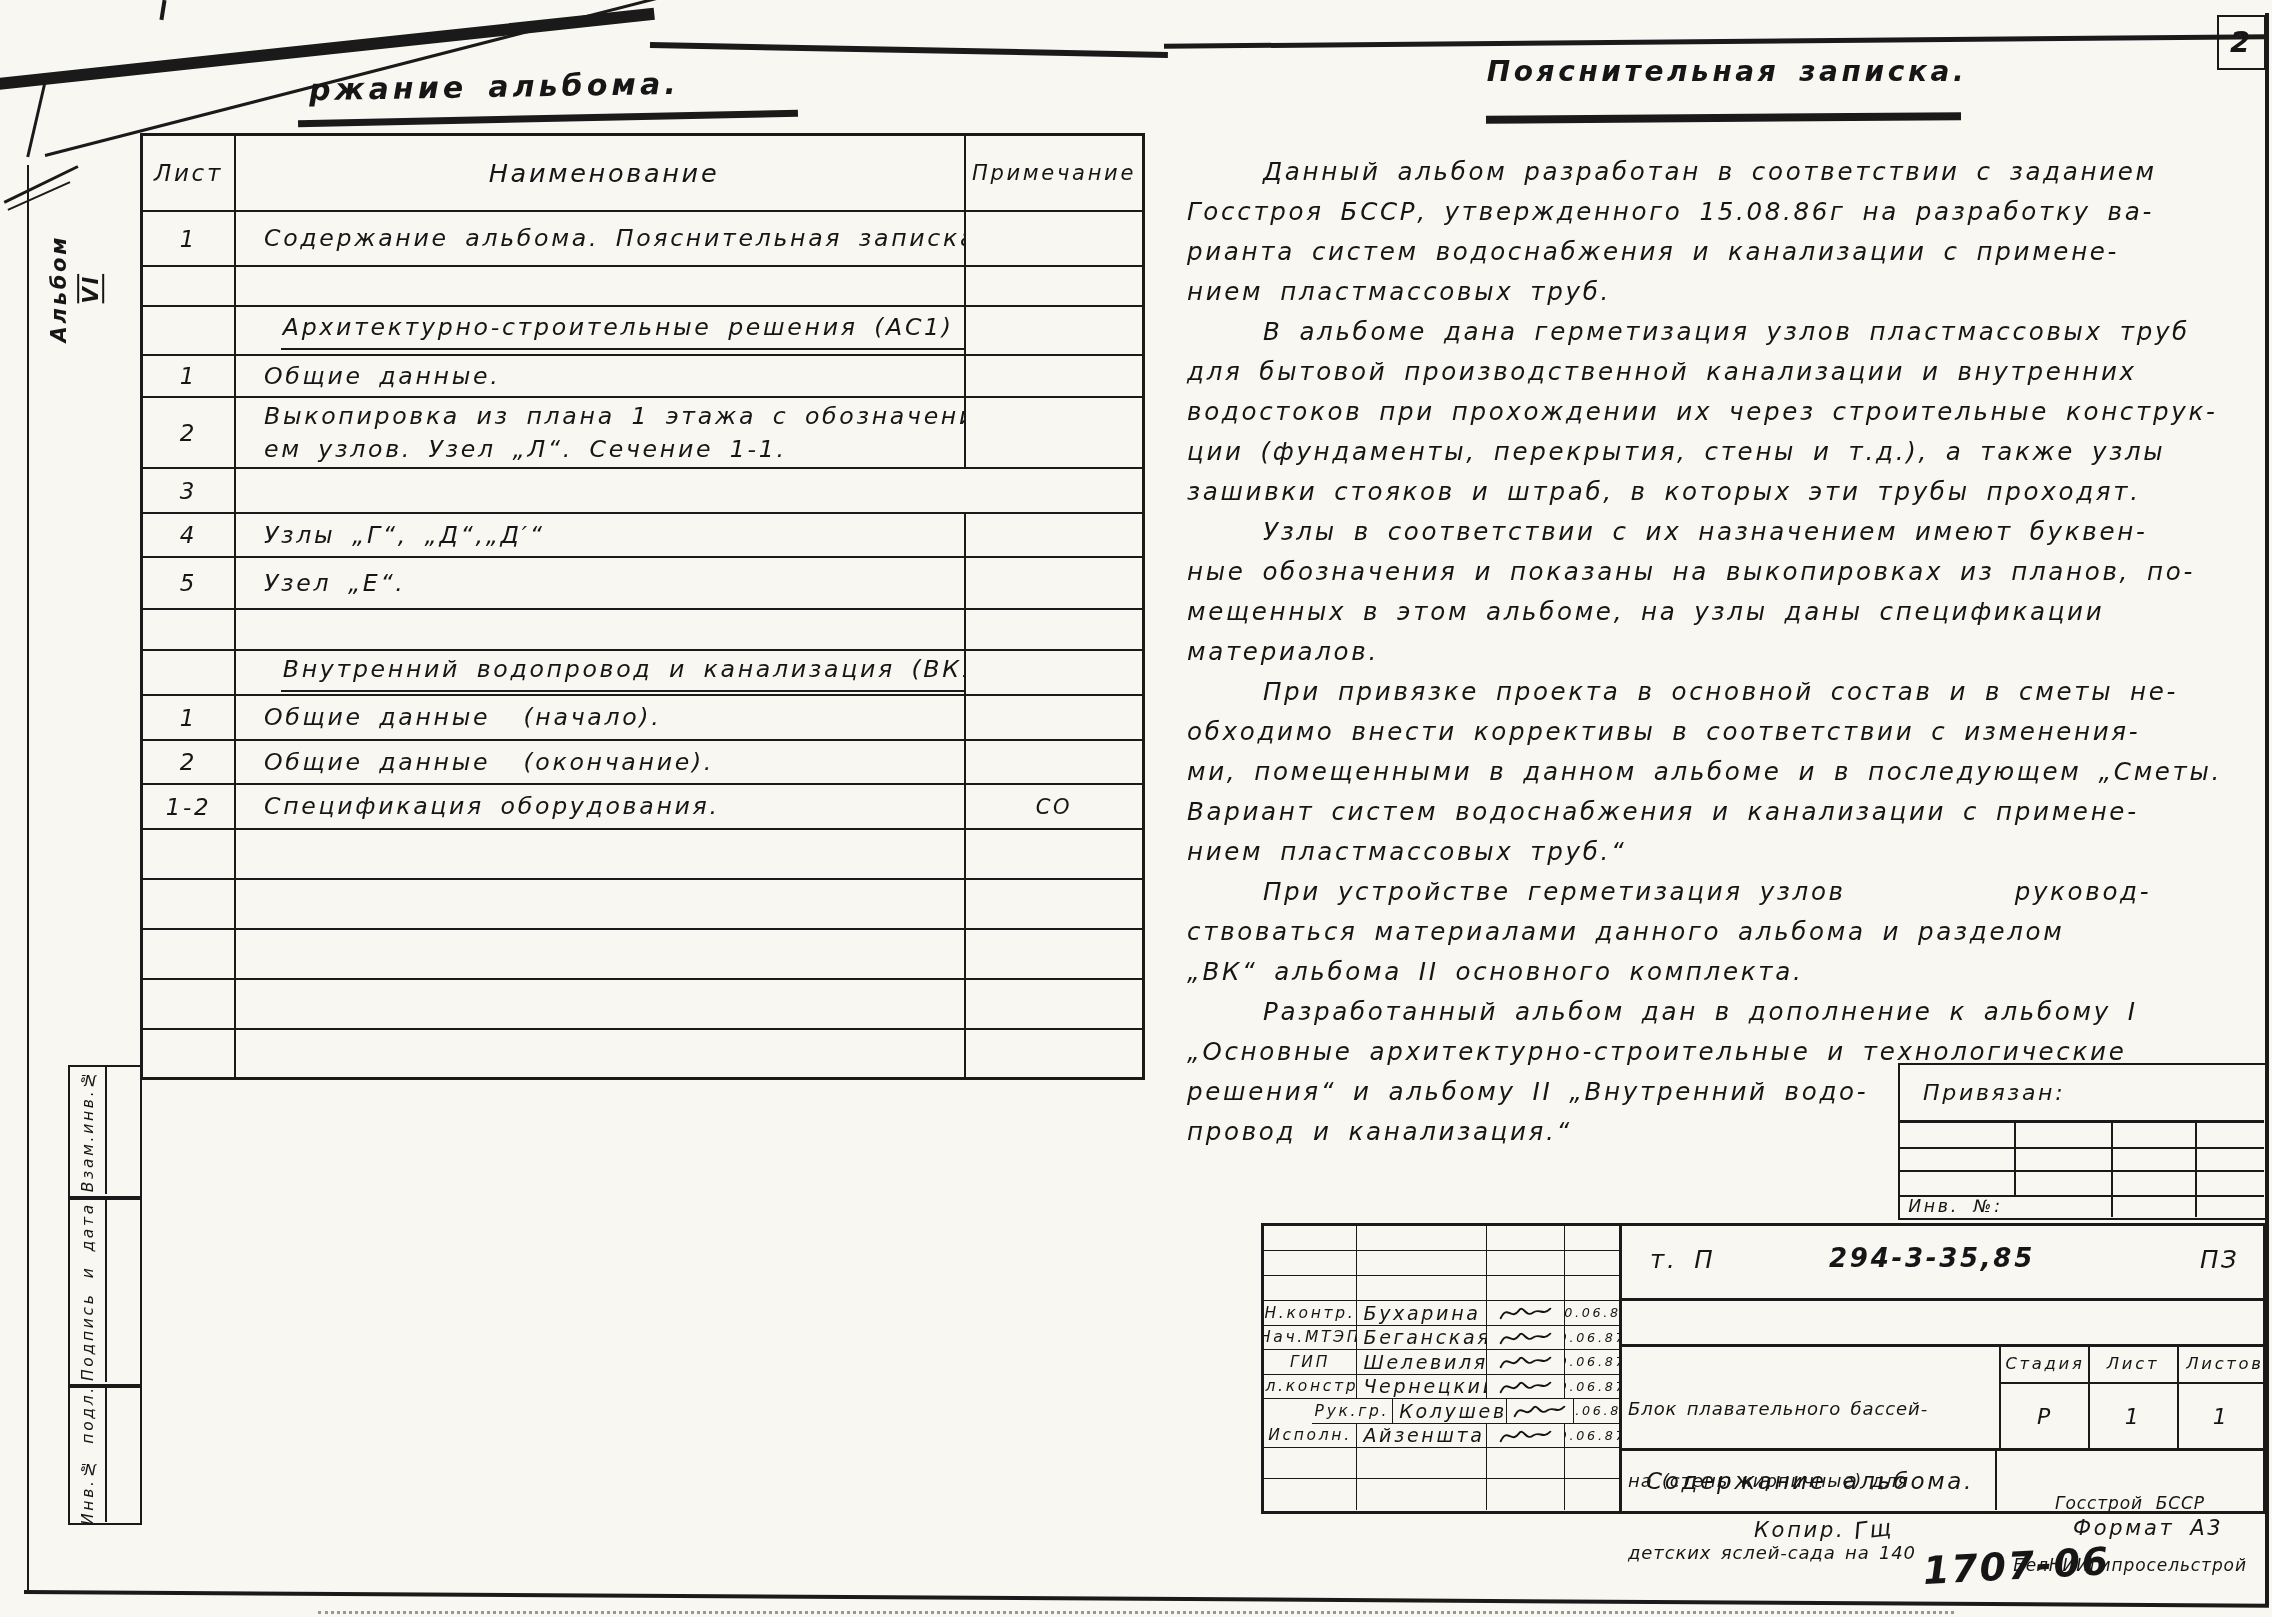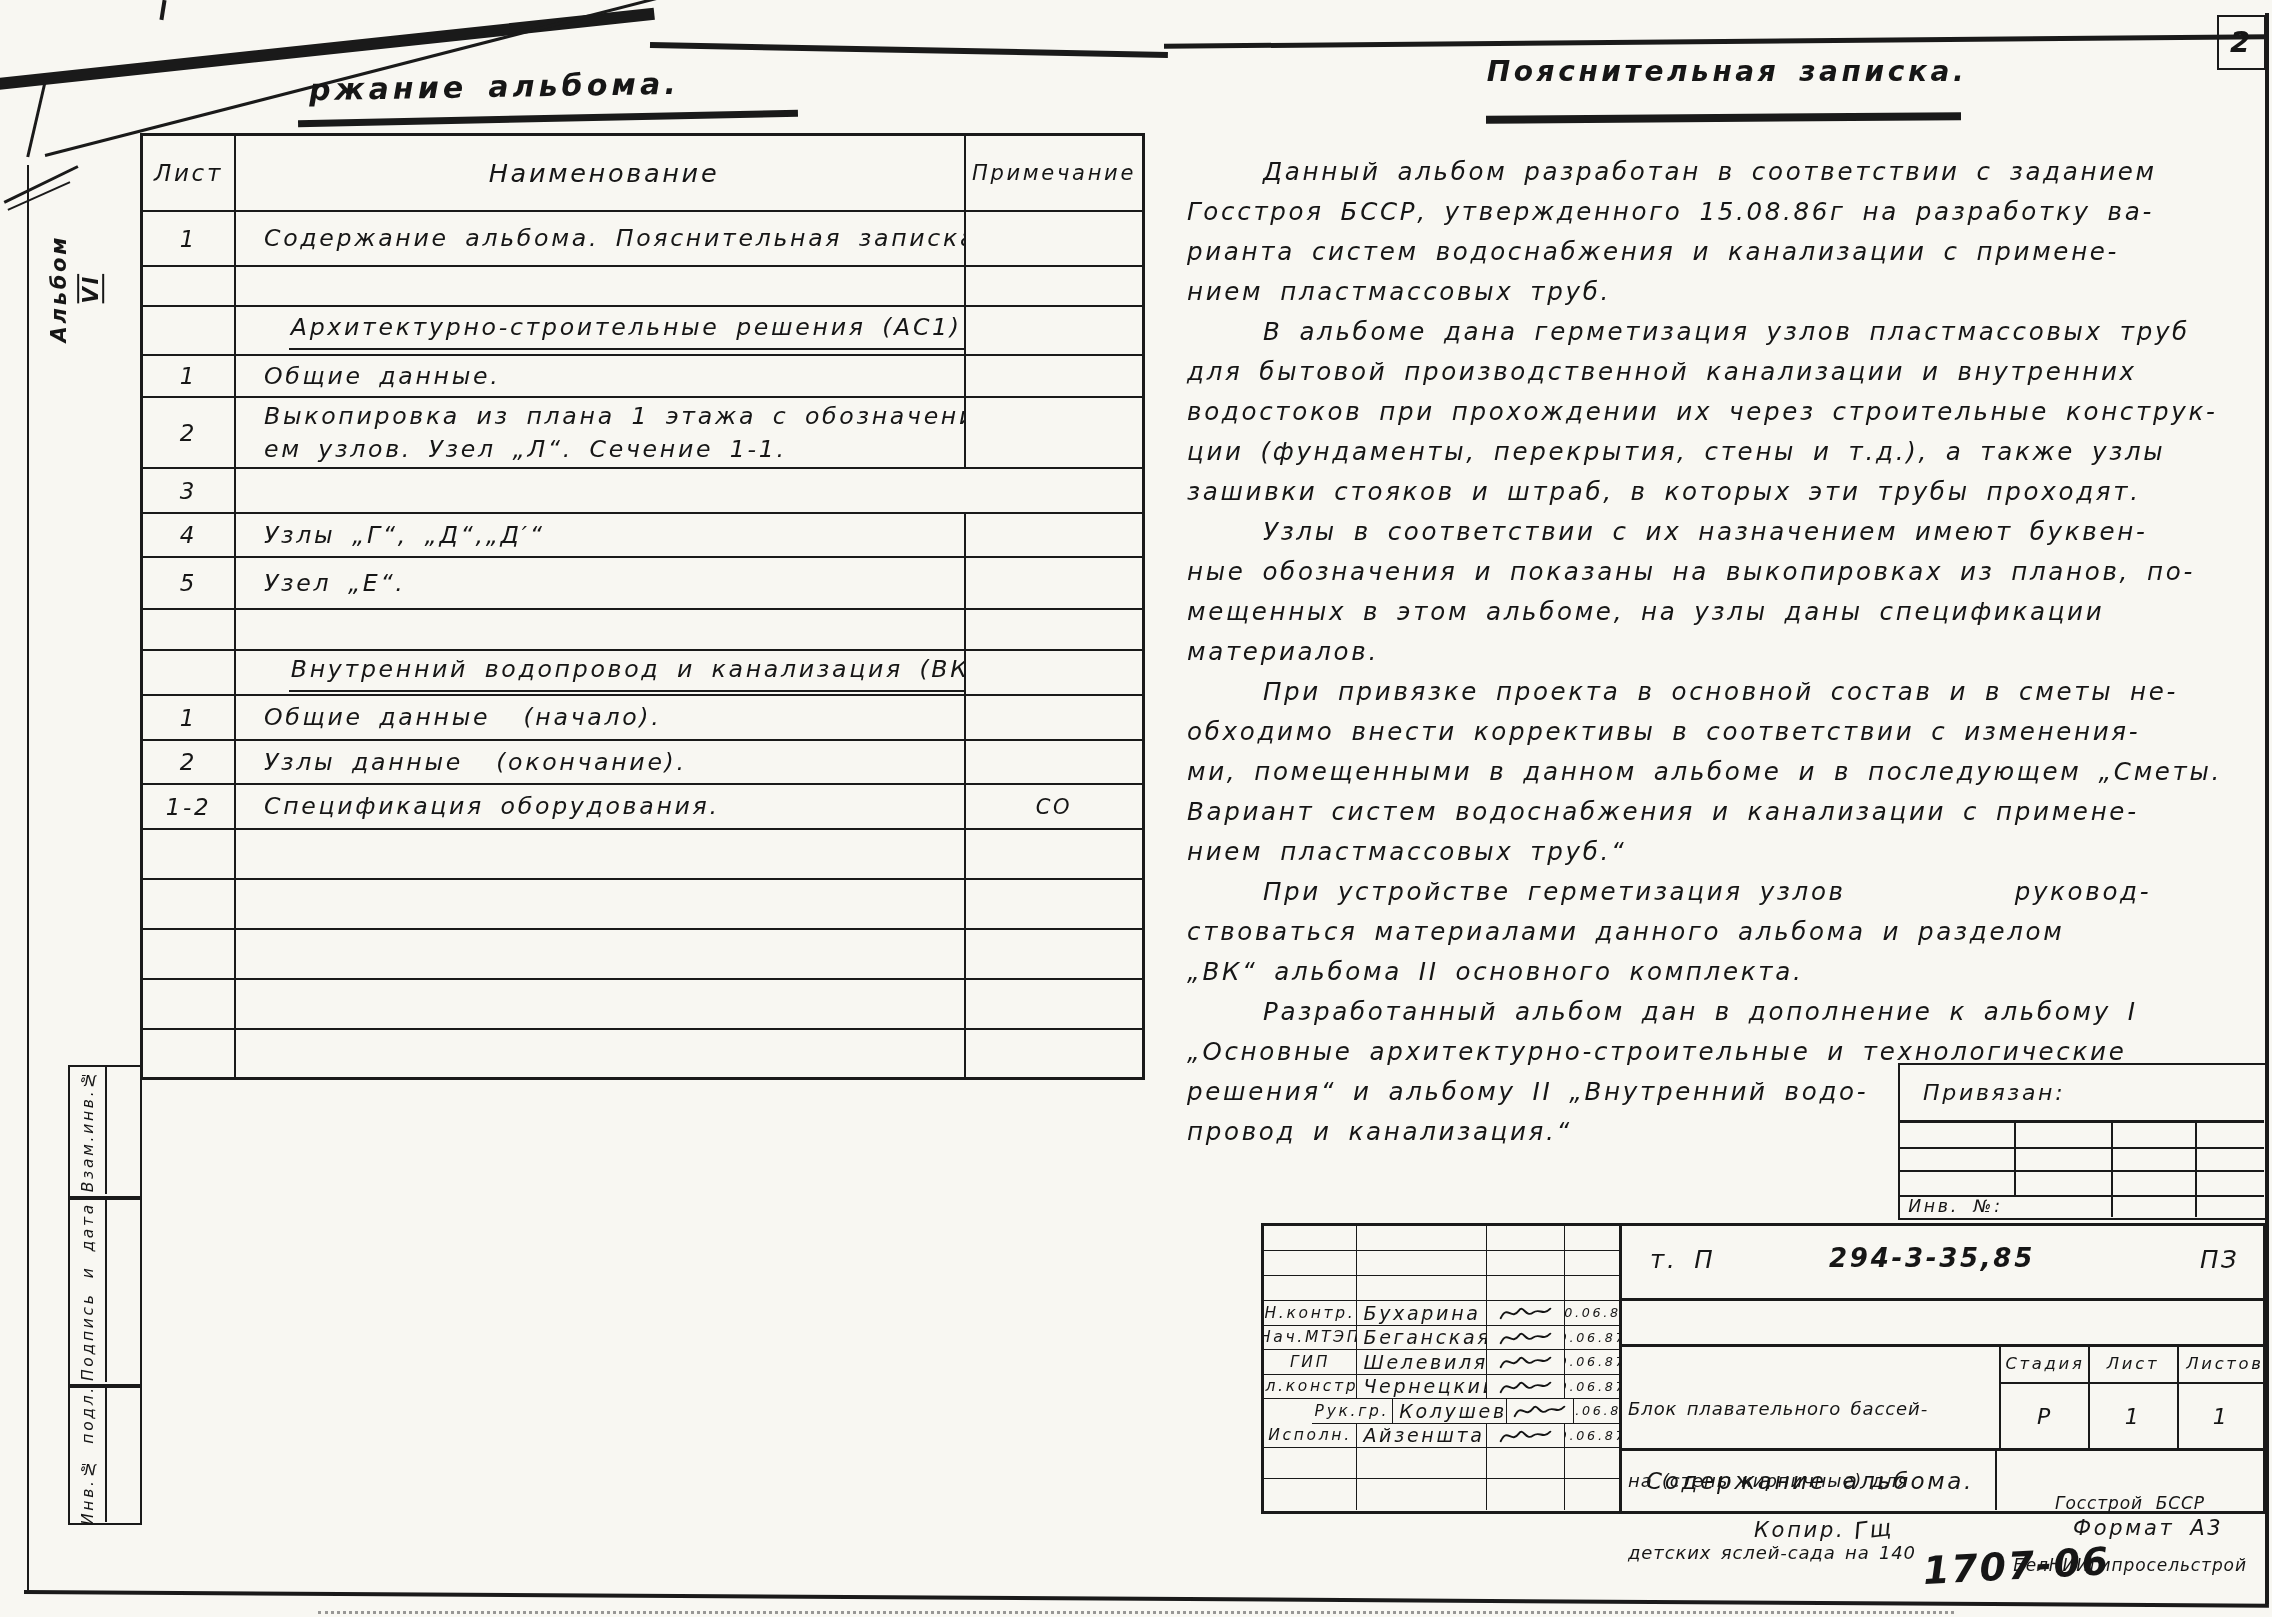--- a/index.html
+++ b/index.html
@@ -11,21 +11,21 @@
   .bold{font-weight:bold;}
   
   .ctable{position:absolute;left:140px;top:133px;width:1005px;border:3.2px solid #1a1a1a;box-sizing:border-box;background:transparent;}
   .thead{display:flex;height:74px;box-sizing:border-box;}
   .trow{display:flex;box-sizing:border-box;border-top:2.3px solid #1a1a1a;}
   .c-num{width:93px;border-right:2.3px solid #1a1a1a;box-sizing:border-box;display:flex;align-items:center;justify-content:center;font-size:23px;}
   .c-name{flex:1;border-right:2.3px solid #1a1a1a;box-sizing:border-box;display:flex;flex-direction:column;justify-content:center;padding-left:28px;font-size:23.6px;line-height:33px;overflow:hidden;}
   .c-note{width:176px;display:flex;align-items:center;justify-content:center;font-size:21px;}
   .thead .c-name{align-items:center;padding-left:8px;font-size:25.5px;}
   .thead .c-num{font-size:23px;}
-  .sec{align-self:flex-start;margin-left:25px;border-bottom:2.7px solid #1a1a1a;padding:0 13.6px 4.5px 1.8px;}
+  .sec{align-self:flex-start;margin-left:17px;border-bottom:2.7px solid #1a1a1a;padding:0 13.6px 4.5px 1.8px;}
   
   .hl{height:40px;font-size:24.5px;font-style:italic;letter-spacing:2.7px;word-spacing:6.4px;white-space:pre;overflow:visible;}
   .hl.ind{padding-left:76px;}
   
   .stamp{position:absolute;left:1261px;top:1223px;width:1005px;height:291px;border:3.2px solid #1a1a1a;box-sizing:border-box;}
   .srow{display:flex;box-sizing:border-box;border-bottom:1.8px solid #1a1a1a;}
   .srow:last-child{border-bottom:none;}
   .s-role{width:93px;border-right:1.8px solid #1a1a1a;box-sizing:border-box;display:flex;align-items:center;justify-content:center;font-size:15.5px;overflow:hidden;}
   .s-name{width:130px;border-right:1.8px solid #1a1a1a;box-sizing:border-box;display:flex;align-items:center;padding-left:6.4px;font-size:19px;overflow:hidden;}
   .s-sig{width:78px;border-right:1.8px solid #1a1a1a;box-sizing:border-box;display:flex;align-items:center;justify-content:center;overflow:hidden;}
@@ -124,21 +124,21 @@
           <div class="c-name hand"><span class="sec">Внутренний водопровод и канализация (ВК1)</span></div>
           <div class="c-note hand"></div>
         </div>
         <div class="trow" style="height: 45px;">
           <div class="c-num hand">1</div>
           <div class="c-name hand"><div>Общие данные  (начало).</div></div>
           <div class="c-note hand"></div>
         </div>
         <div class="trow" style="height: 44px;">
           <div class="c-num hand">2</div>
-          <div class="c-name hand"><div>Узлы данные  (окончание).</div></div>
+          <div class="c-name hand"><div>Общие данные  (окончание).</div></div>
           <div class="c-note hand"></div>
         </div>
         <div class="trow" style="height: 45px;">
           <div class="c-num hand">1-2</div>
           <div class="c-name hand"><div>Спецификация оборудования.</div></div>
           <div class="c-note hand">СО</div>
         </div>
         <div class="trow" style="height: 50px;">
           <div class="c-num hand"></div>
           <div class="c-name hand"></div>

